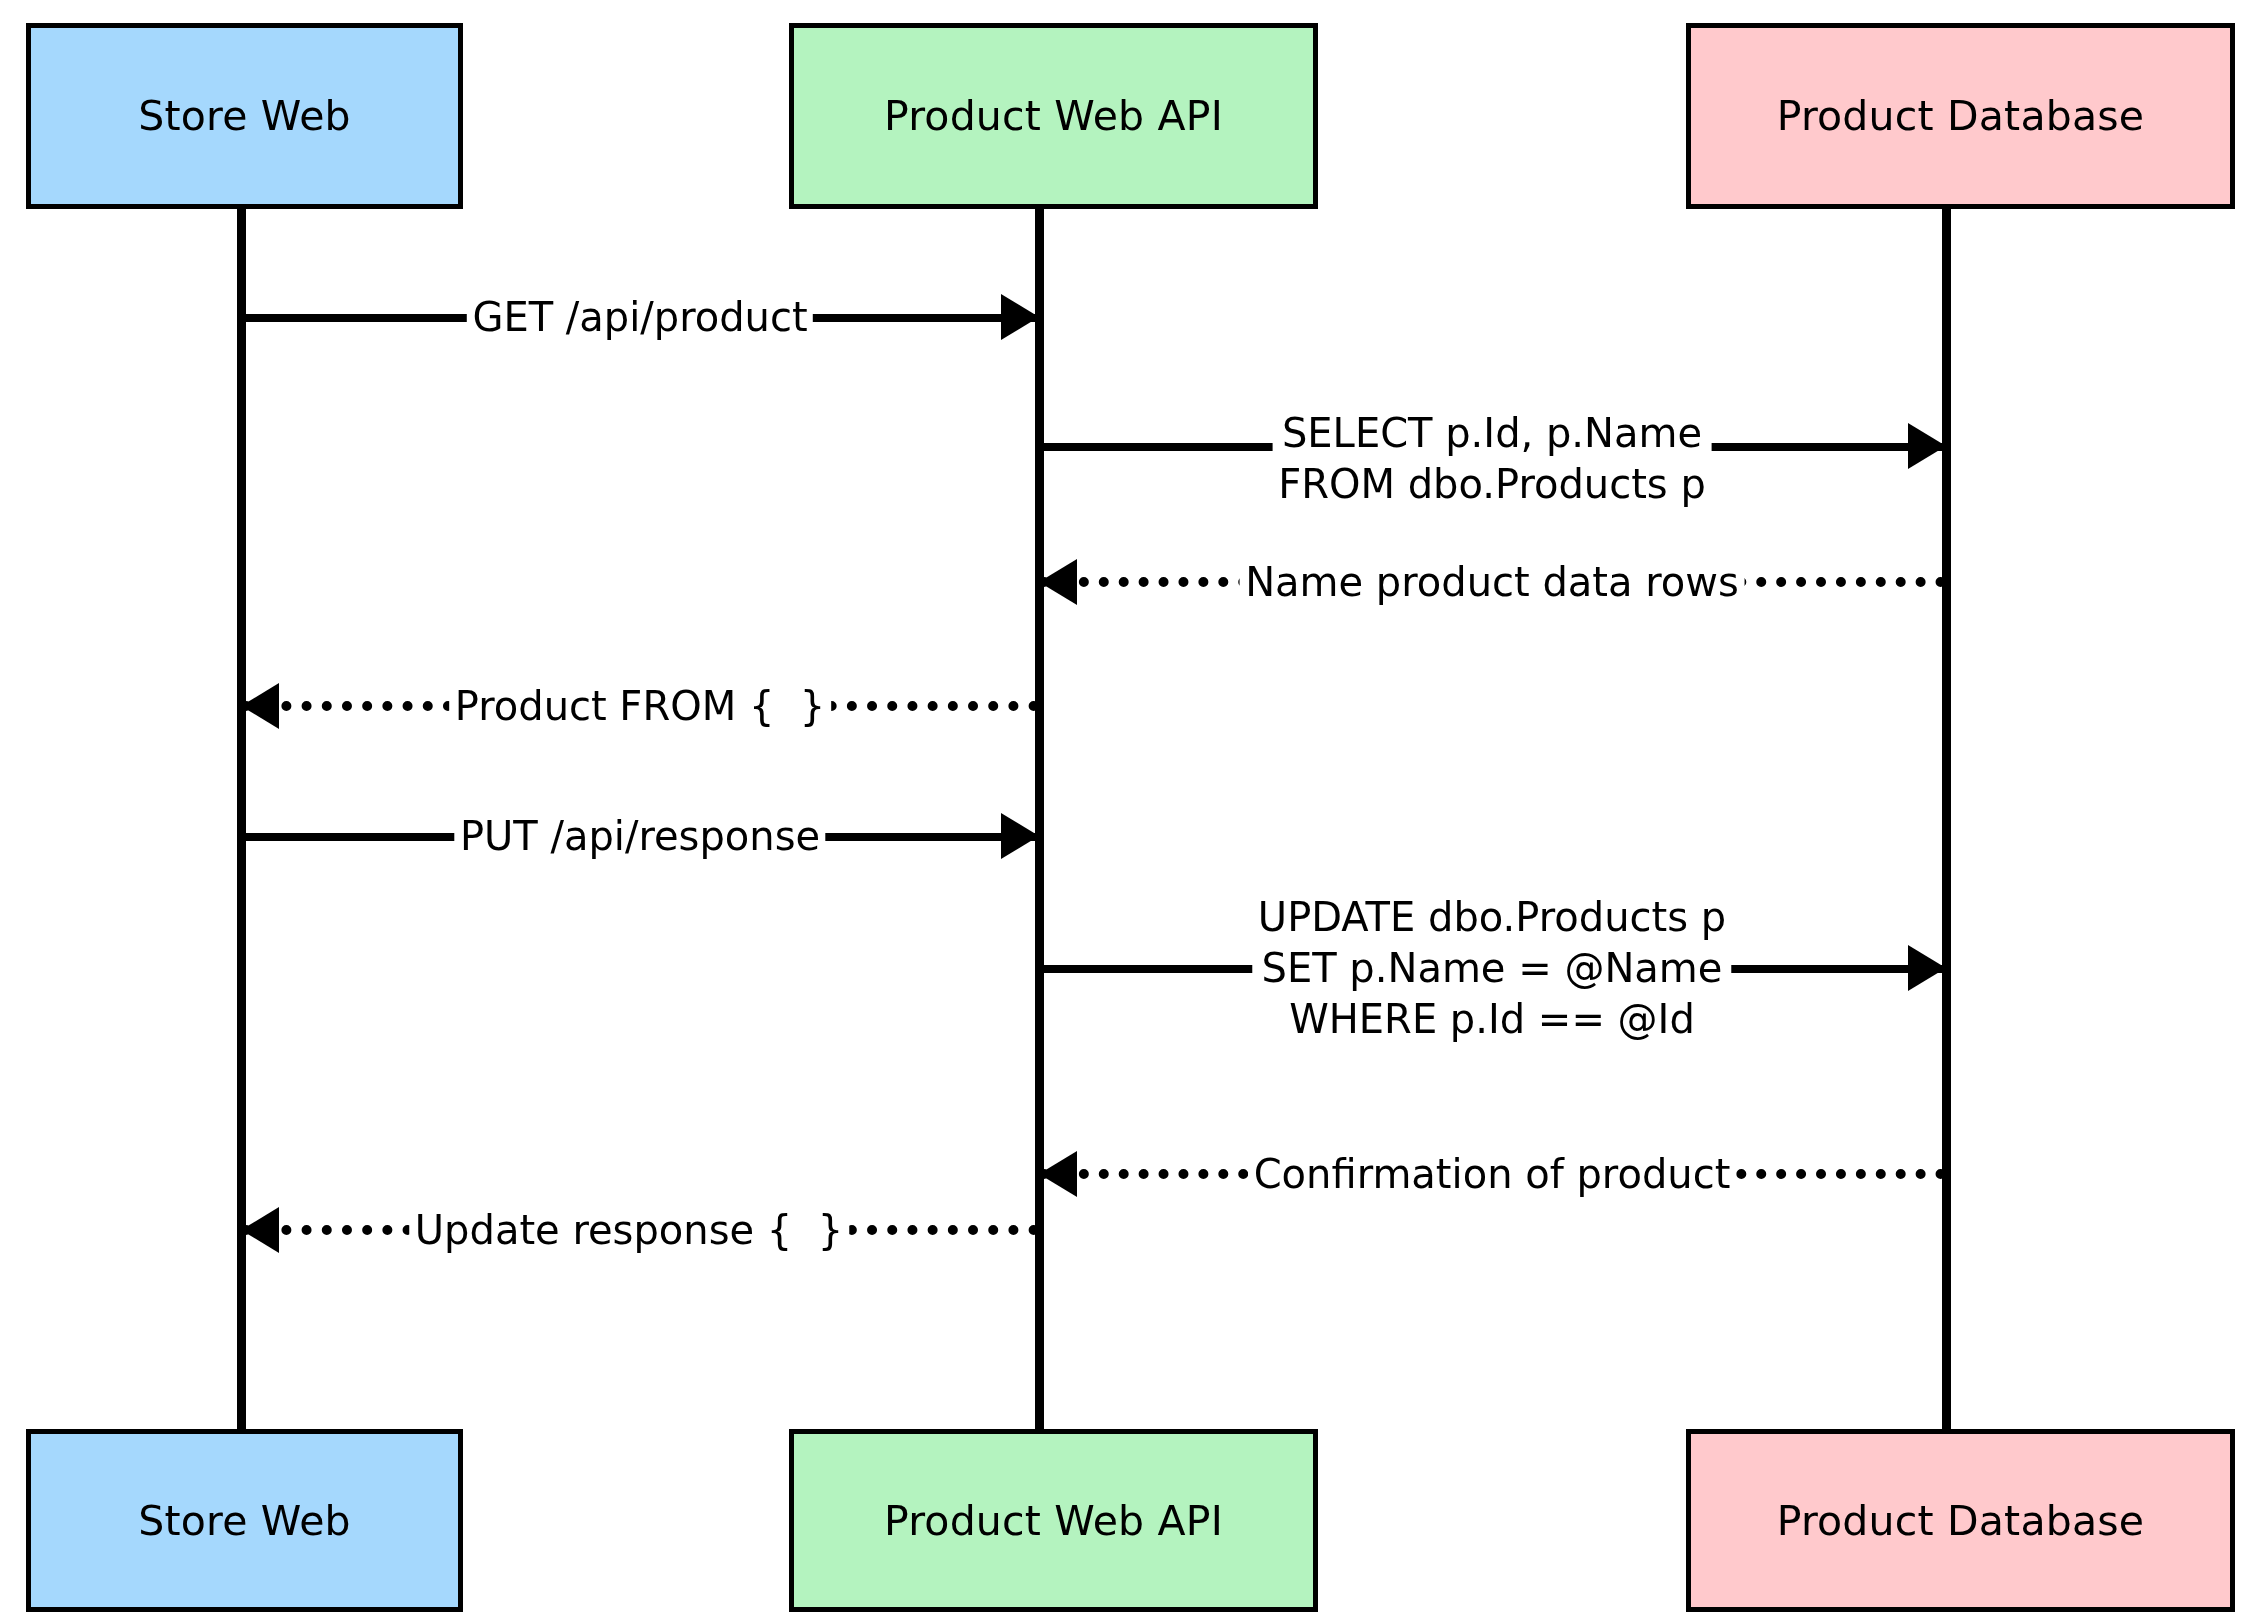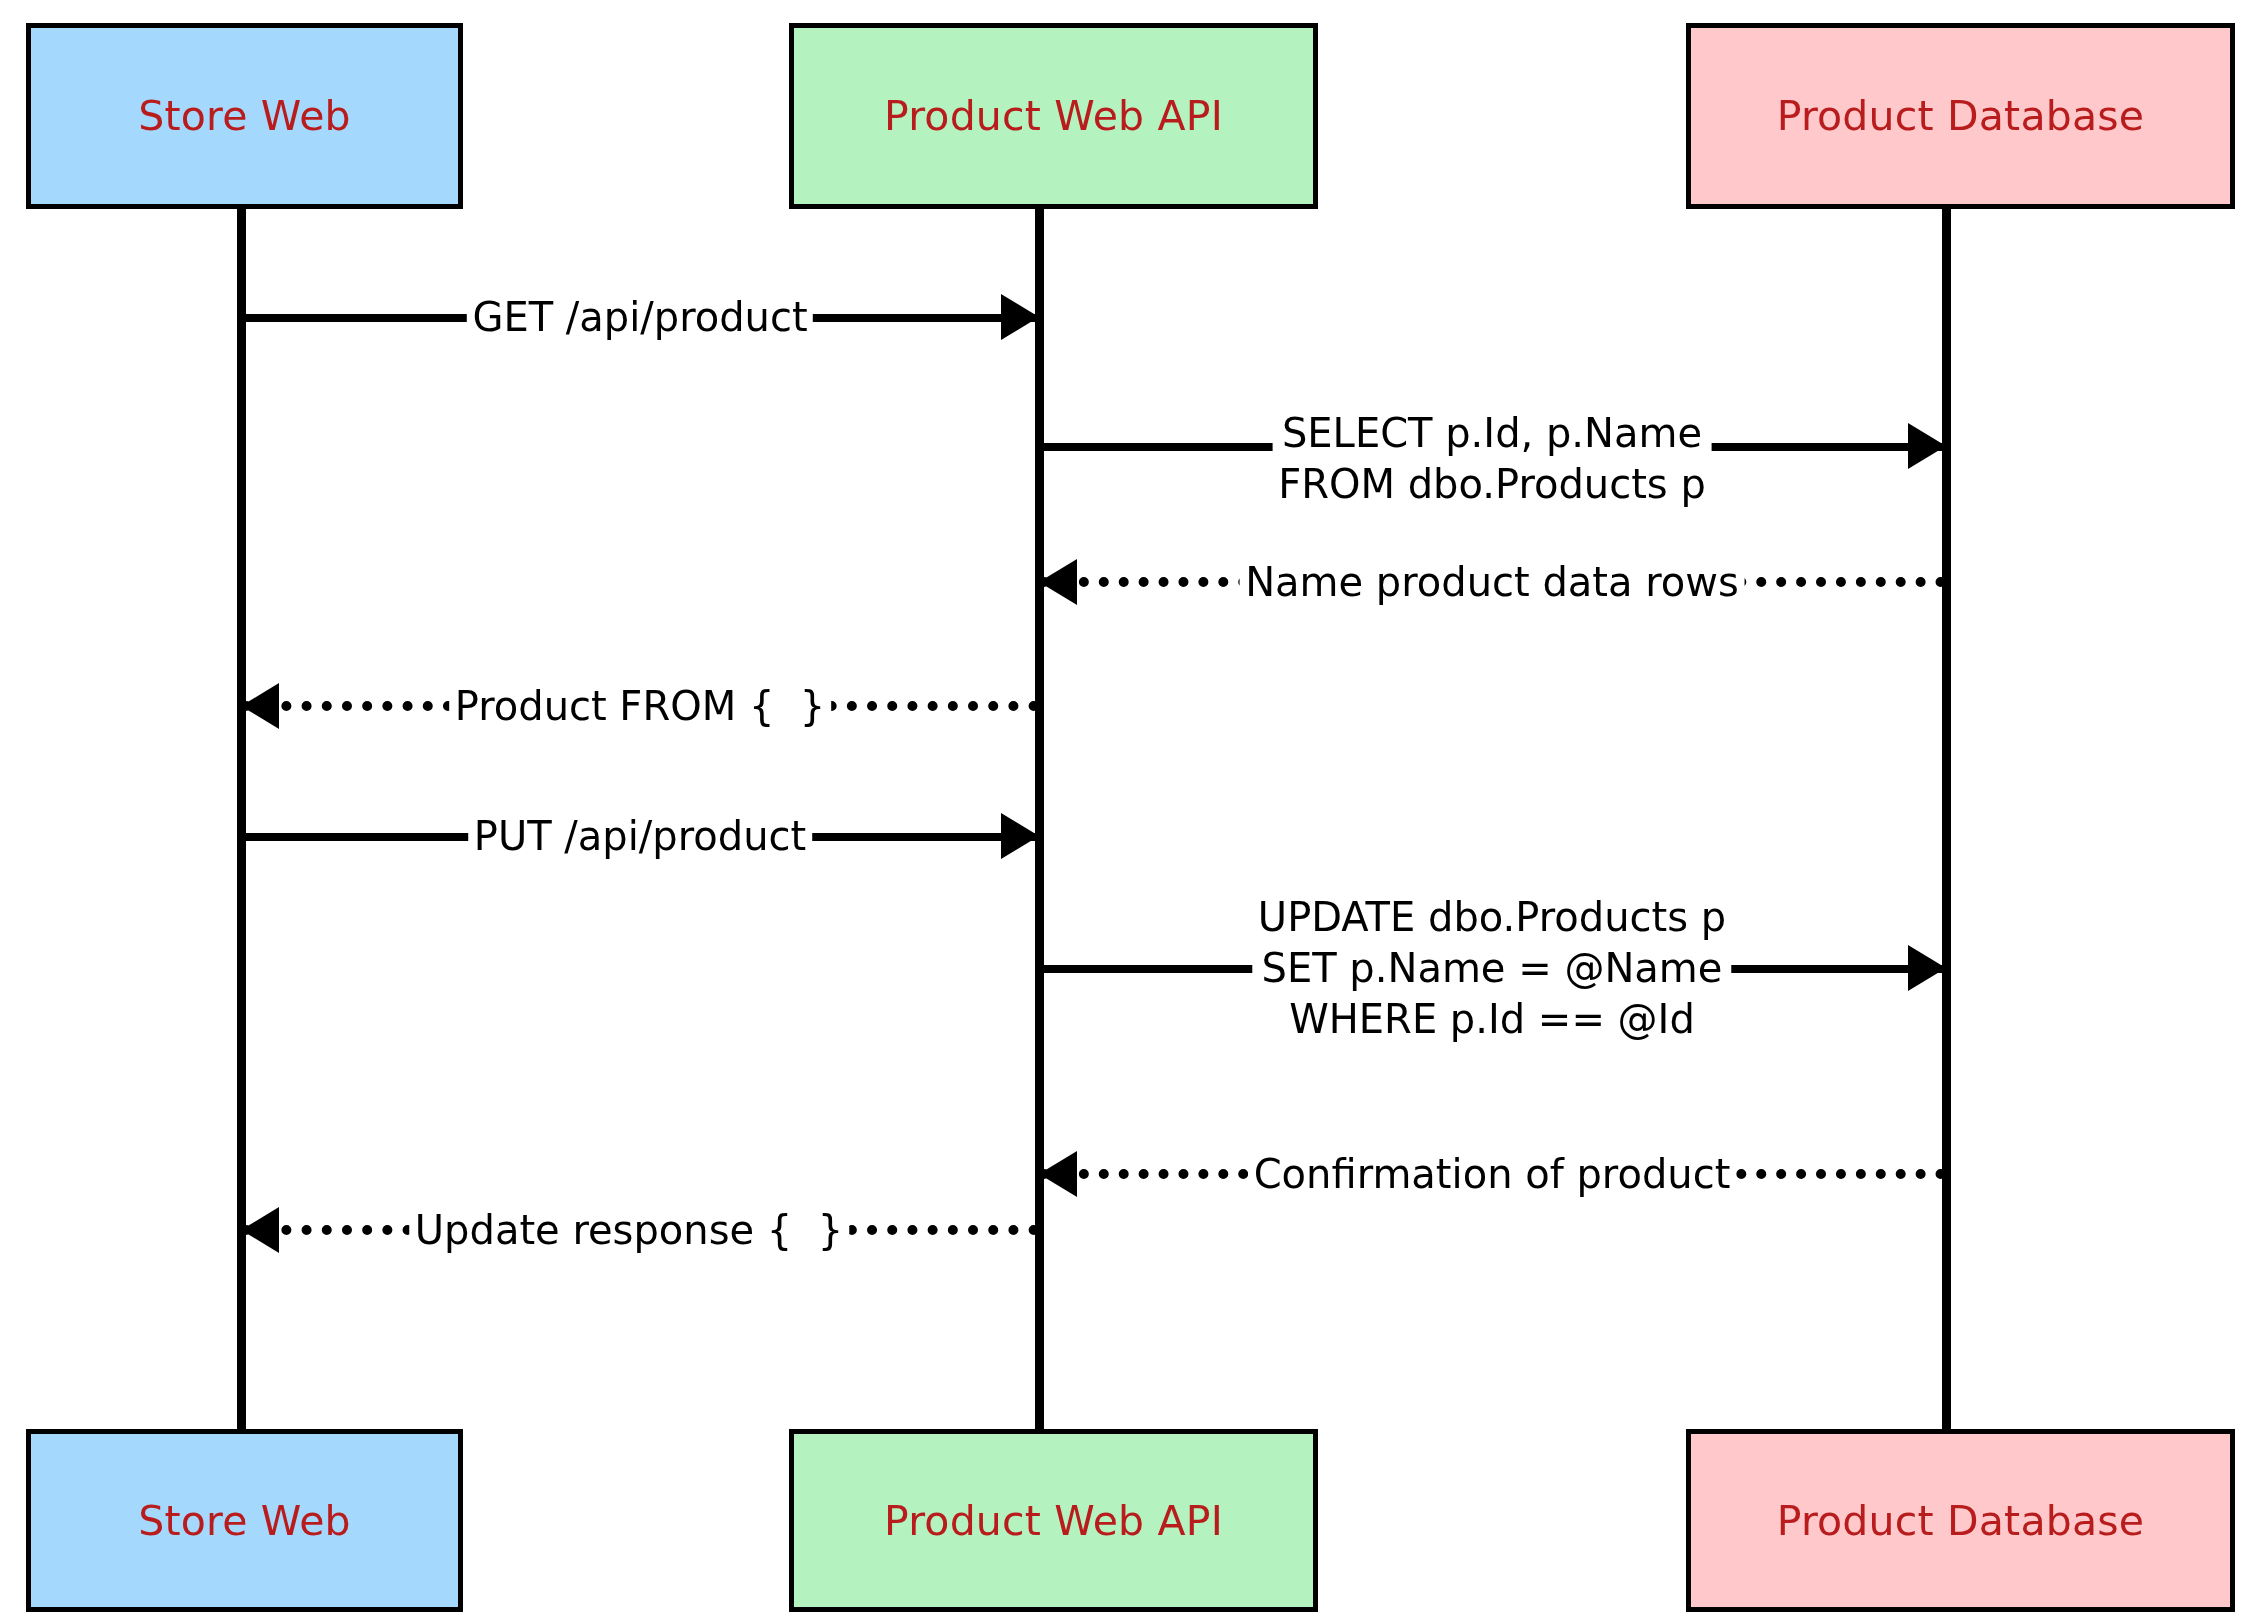--- a/index.html
+++ b/index.html
@@ -12,21 +12,21 @@
   }
   
   .participant{
     position:absolute;
     box-sizing:border-box;
     border:5.6px solid #000000;
     display:flex;align-items:center;justify-content:center;
   }
   .participant .plabel{
     font-size:41px;
-    color:#b91c1c;
+    color:#000000;
     letter-spacing:0.2px;
     white-space:nowrap;
     font-family:"DejaVu Sans",sans-serif;
   }
   
   .lifeline{
     position:absolute;
     width:8.5px;
     background:#000000;
   }
@@ -96,21 +96,21 @@
       <div class="caption" style="left: 453px; top: -21.7px;">Name product data rows</div>
     </div>
     <div class="msg left dotted" style="left: 241px; top: 703px; width: 798px;">
       <div class="line" style="width: 798px;"></div>
       <div class="head" style="left: 0px;"></div>
       <div class="caption" style="left: 399px; top: -21.7px;">Product FROM {  }</div>
     </div>
     <div class="msg right solid" style="left: 241px; top: 833px; width: 798px;">
       <div class="line" style="width: 798px;"></div>
       <div class="head" style="left: 760px;"></div>
-      <div class="caption" style="left: 399px; top: -21.7px;">PUT /api/product</div>
+      <div class="caption" style="left: 399px; top: -21.7px;">PUT /api/response</div>
     </div>
     <div class="msg right solid" style="left: 1039px; top: 965px; width: 907px;">
       <div class="line" style="width: 907px;"></div>
       <div class="head" style="left: 869px;"></div>
       <div class="caption" style="left: 453px; top: -73px;">UPDATE dbo.Products p
 SET p.Name = @Name
 WHERE p.Id == @Id</div>
     </div>
     <div class="msg left dotted" style="left: 1039px; top: 1171px; width: 907px;">
       <div class="line" style="width: 907px;"></div>

